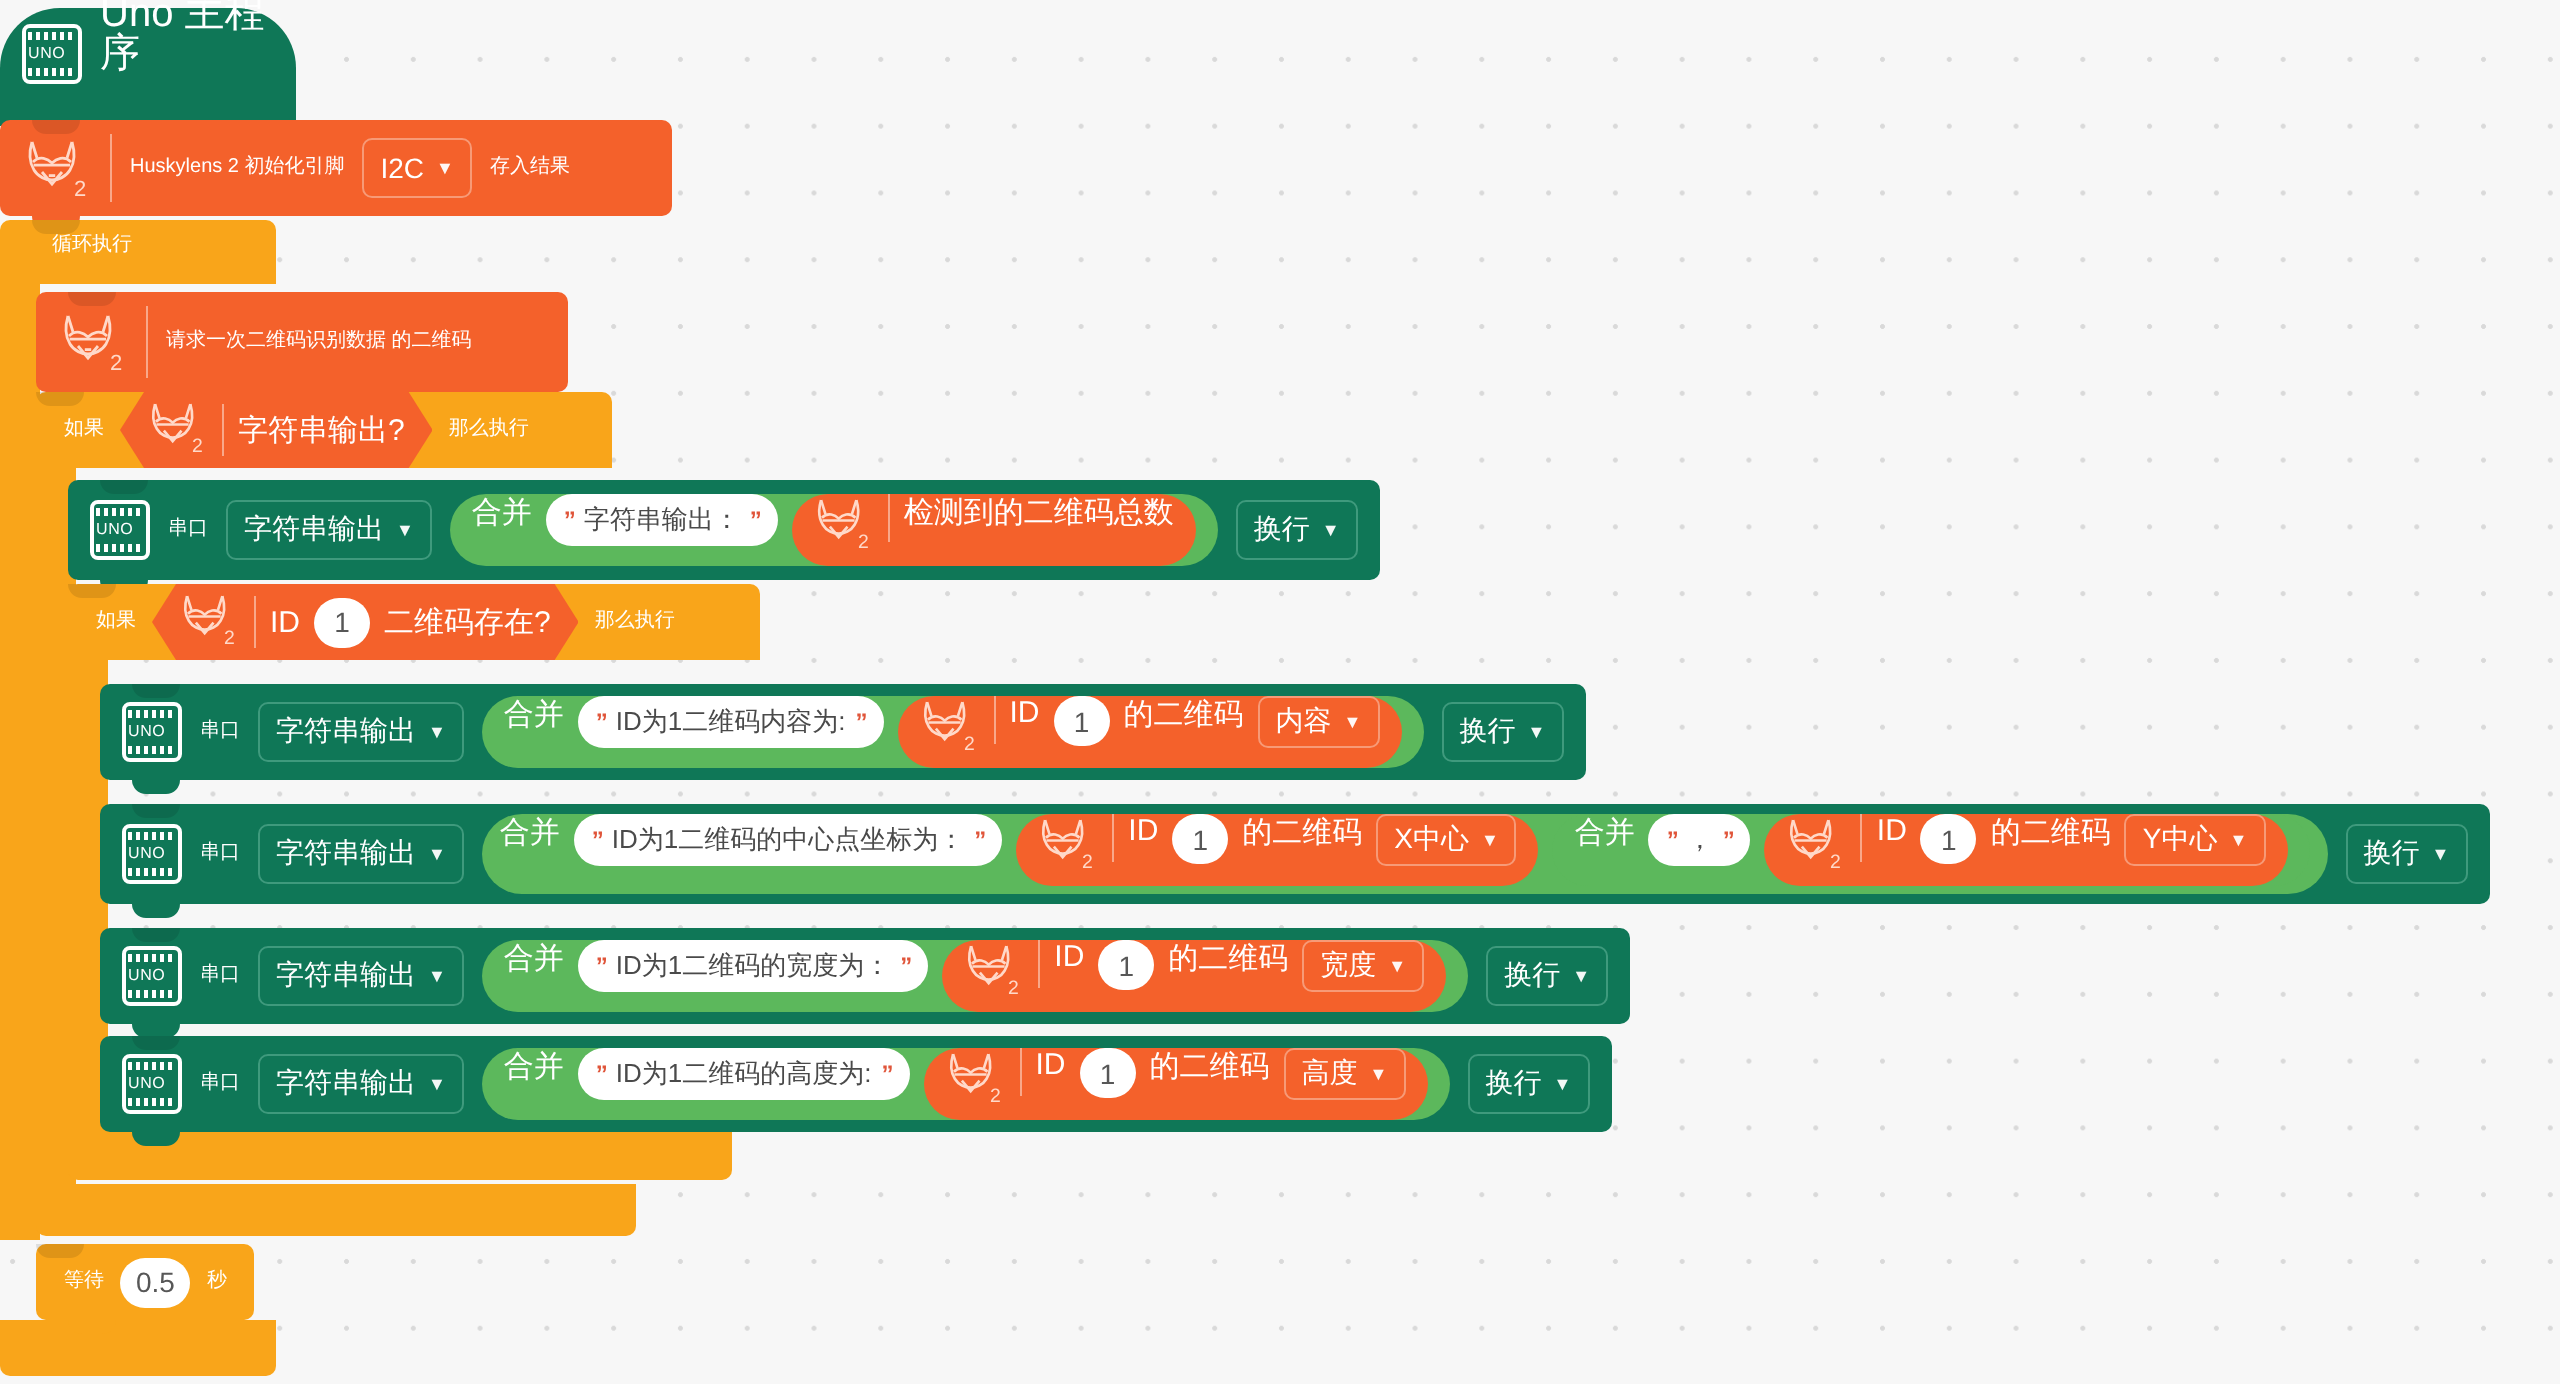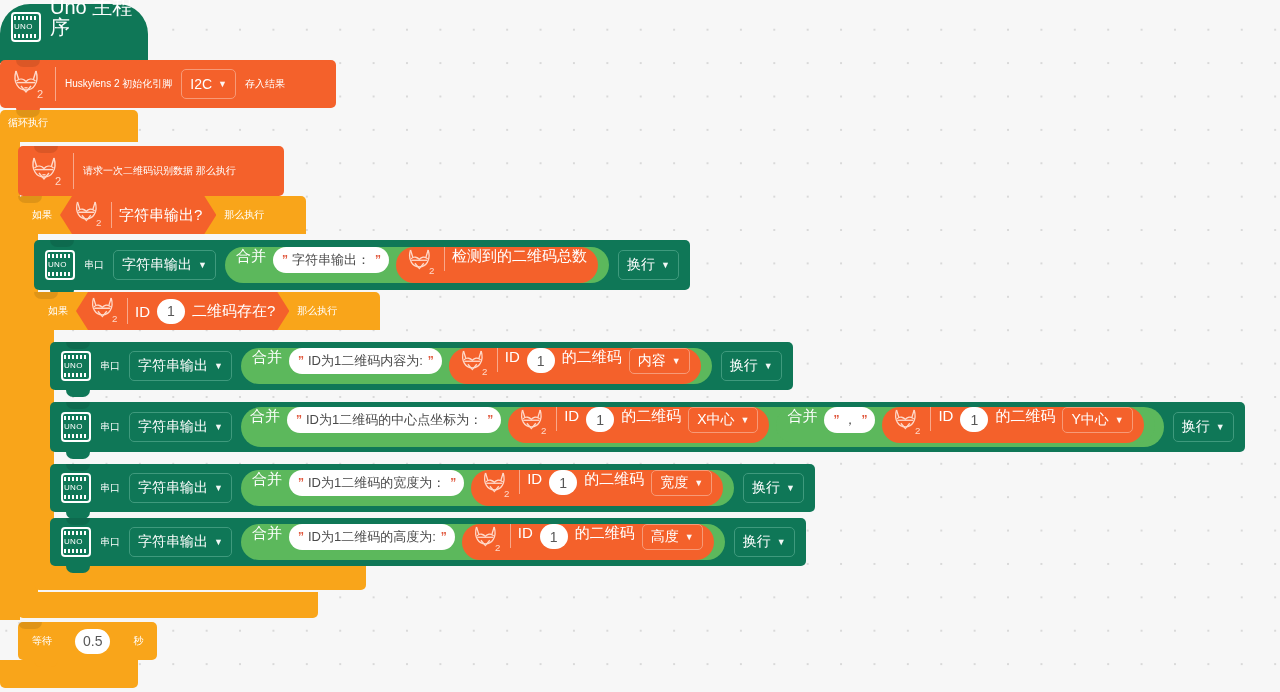--- a/index.html
+++ b/index.html
@@ -171,21 +171,21 @@
         <span>I2C</span>
         <span class="car">▼</span>
       </div>
       <div class="lbl">存入结果</div>
       <div class="stack-nub nub-husky"></div>
     </div>
   </div>
 
   <div class="blk c-ctrl c-head" style="left:0; top:110px; width:138px; height:32px;">
     <div class="stack-notch-top"></div>
-    <div class="lbl" style="position:absolute; left:8px; top:8px;">循环执行</div>
+    <div class="lbl" style="position:absolute; left:26px; top:8px;">循环执行</div>
   </div>
 
   <div class="blk c-ctrl" style="left:0; top:140px; width:20px; height:480px;"></div>
 
   <div class="blk c-ctrl c-arm" style="left:0; top:660px; width:138px; height:28px;"></div>
 
   <div class="blk" style="left:18px; top:146px;">
     <div class="row c-husky" style="height:50px; width:266px; padding:0 12px; gap:9px; position:relative;">
       <div class="stack-notch-top"></div>
       <div class="icon-husky">
@@ -195,21 +195,21 @@
             <path d="M4 3 C2.5 8 2.5 13 5 17 C7 20.5 11 22 14 22 C17 22 21 20.5 23 17 C25.5 13 25.5 8 24 3"></path>
             <path d="M4.5 13 C8 9.5 12 11.5 14 13.5 C16 11.5 20 9.5 23.5 13"></path>
             <path d="M4.8 14.6 L23 14.6"></path>
             <path d="M9 18 L14 24 L19 18"></path>
             <path d="M12.4 19.8 L15.6 19.8"></path>
           </g>
           <text x="25" y="30" font-size="11" fill="#ffd9c9" font-family="'Liberation Sans',sans-serif">2</text>
         </svg>
       </div>
       <div class="divider" style="height:36px;"></div>
-      <div class="lbl">请求一次二维码识别数据 那么执行</div>
+      <div class="lbl">请求一次二维码识别数据 的二维码</div>
       <div class="stack-nub nub-husky"></div>
     </div>
   </div>
 
   <div class="blk c-ctrl c-head" style="left:18px; top:196px; width:288px; height:38px; display:flex; align-items:center; gap:8px; padding-left:14px;">
     <div class="stack-notch-top" style="left:0;"></div>
     <span class="lbl">如果</span>
     <div class="hex" style="height:38px;">
       <div class="icon-husky" style="width:30px;flex:0 0 30px;">
         <svg viewBox="0 0 34 32" width="30" height="29">
@@ -530,21 +530,21 @@
       </div>
       <div class="dd dd-uno" style="height:30px;">
         <span>换行</span>
         <span class="car">▼</span>
       </div>
       <div class="stack-nub nub-uno"></div>
     </div>
   </div>
 
   <div class="blk" style="left:18px; top:622px;">
-    <div class="row c-ctrl" style="height:38px; padding:0 14px; gap:23px; position:relative;">
+    <div class="row c-ctrl" style="height:38px; padding:0 14px; gap:8px; position:relative;">
       <div class="stack-notch-top" style="left:0;"></div>
       <span class="lbl">等待</span>
       <span class="numfield" style="min-width:32px;">0.5</span>
       <span class="lbl">秒</span>
       <div class="stack-nub nub-ctrl"></div>
     </div>
   </div>
 
 </div>
 

